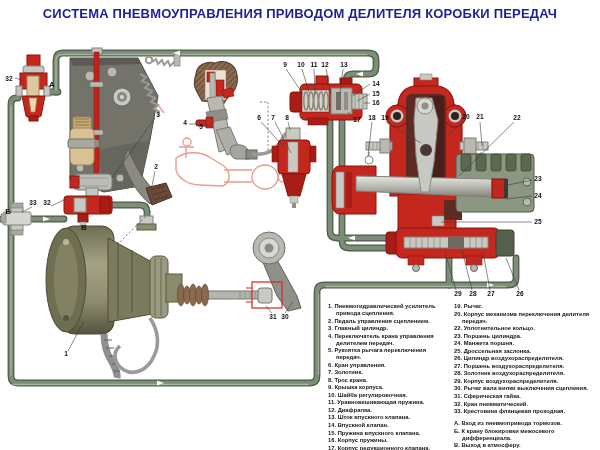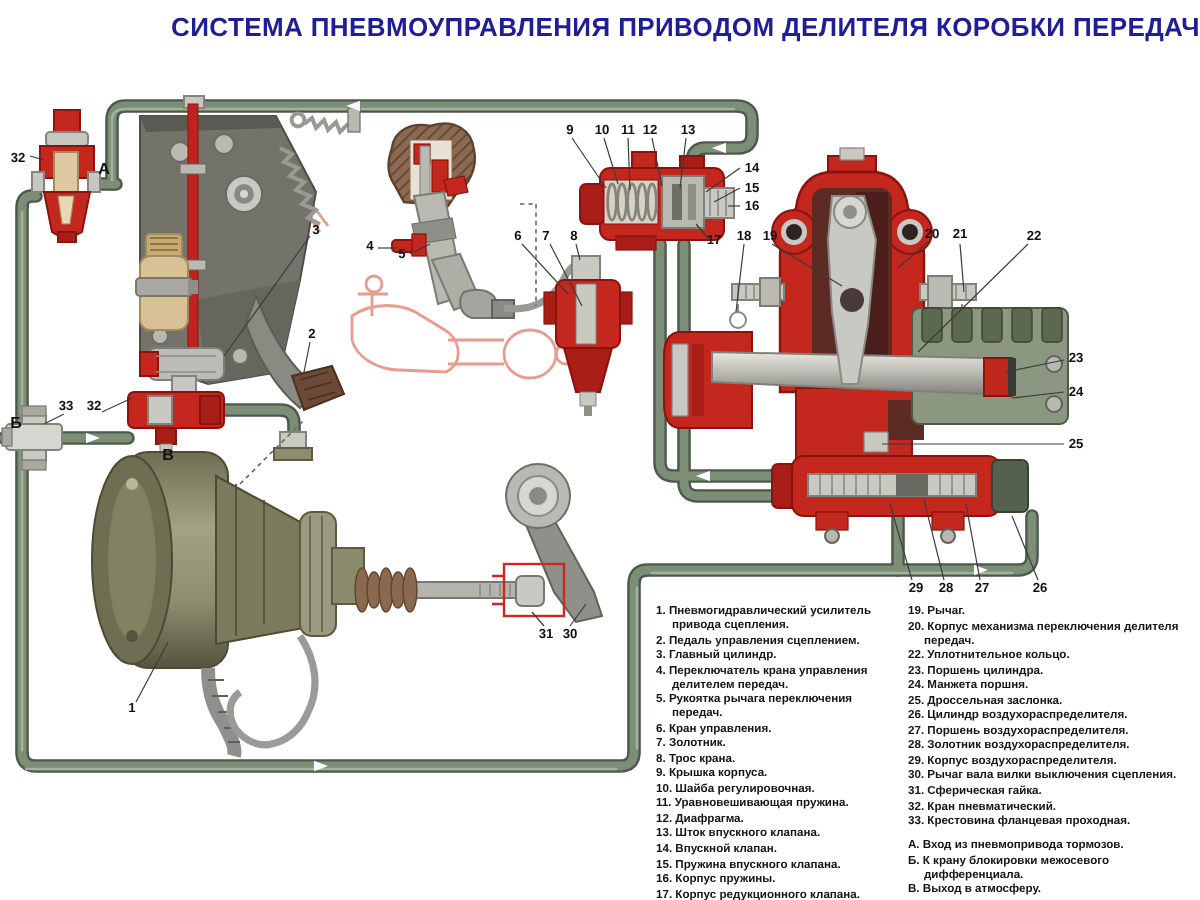--- a/index.html
+++ b/index.html
@@ -1,18 +1,18 @@
 <!DOCTYPE html>
 <html><head>
 <meta charset="utf-8">
 <style>
   html,body{margin:0;padding:0;background:#ffffff;}
   .page{position:relative;width:600px;height:450px;background:#ffffff;overflow:hidden;
         font-family:"Liberation Sans","DejaVu Sans",sans-serif;}
-  .title{position:absolute;top:6px;left:0;width:600px;text-align:right;
+  .title{position:absolute;top:6px;left:0;width:600px;text-align:center;
          font-size:13px;font-weight:bold;color:#1e1e96;letter-spacing:.2px;}
   .diagram-svg{position:absolute;left:0;top:0;}
   .legend{position:absolute;left:328px;top:303px;width:270px;display:flex;gap:5px;}
   .legend-col{font-size:5.8px;line-height:1.2;font-weight:bold;color:#151515;}
   .legend-col.c1{width:121px;}
   .legend-col.c2{width:144px;}
   .legend-item{padding-left:8px;text-indent:-8px;margin-bottom:.6px;}
   .legend-letters{margin-top:5px;}
   .co{font-size:6.6px;font-weight:bold;fill:#111;}
   .co.letter{font-size:8px;}

